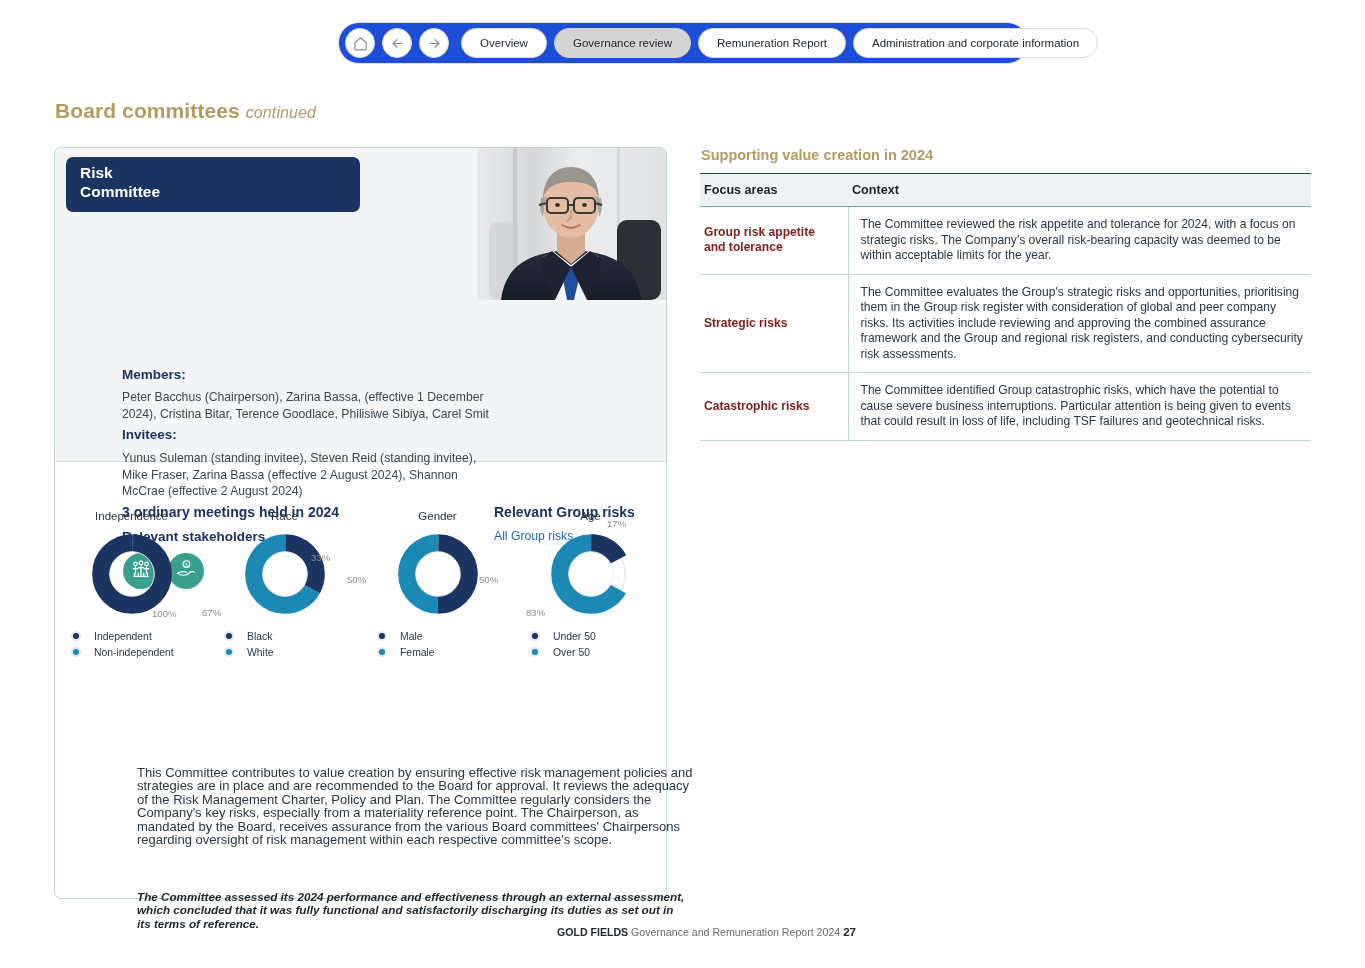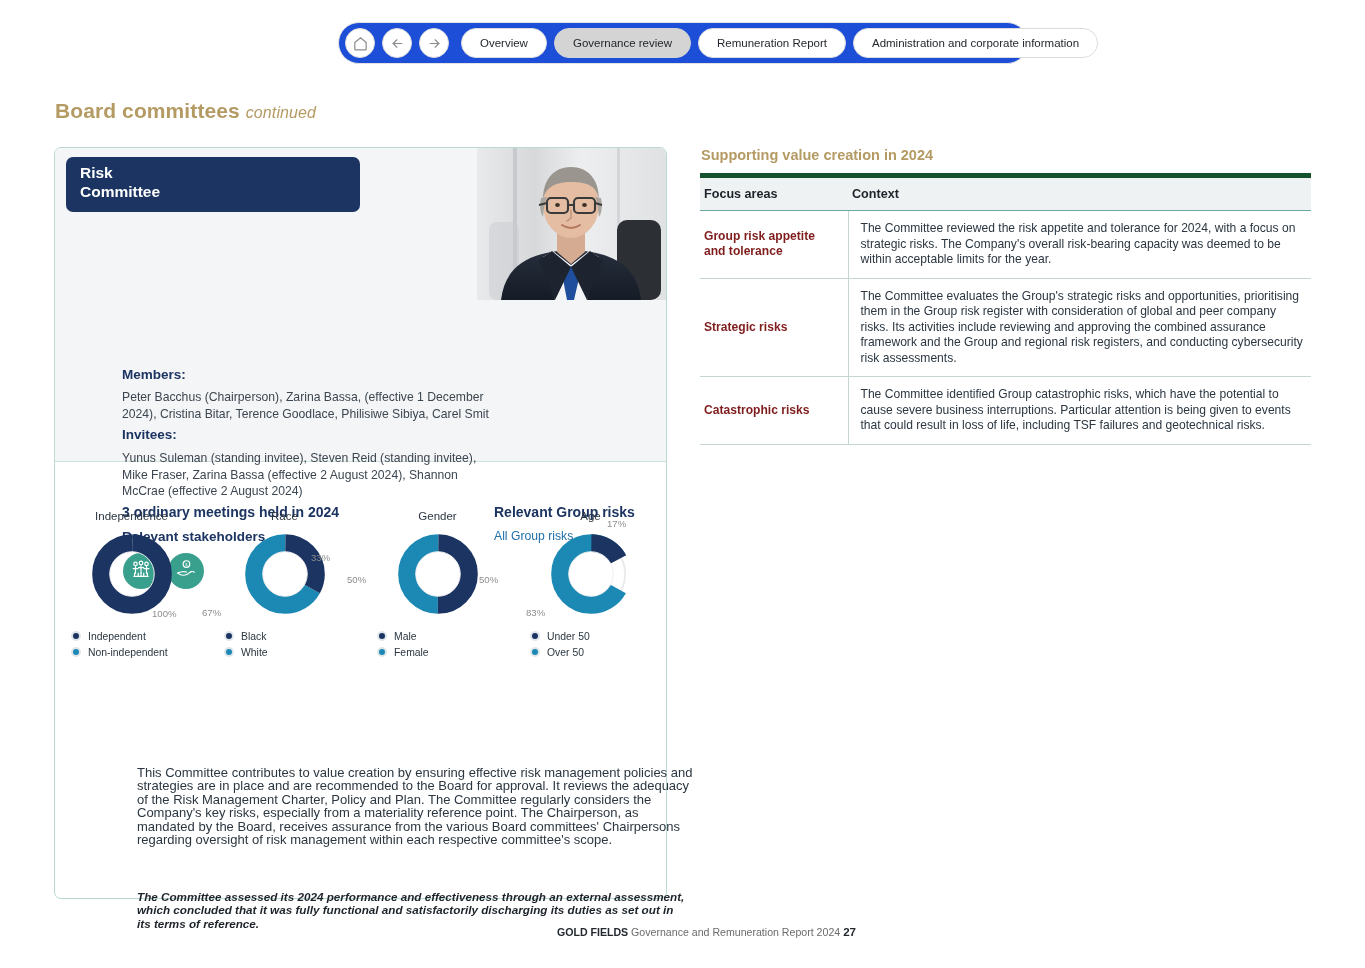--- a/index.html
+++ b/index.html
@@ -167,21 +167,21 @@
     color: #8d8d8d;
     white-space: nowrap;
   }
   .legend {
     margin-top: 13px;
     align-self: flex-start;
     margin-left: 16px;
   }
   .legend-row {
     display: flex; align-items: center;
-    gap: 7px;
+    gap: 13px;
     height: 16px;
   }
   .legend-dot {
     width: 10px; height: 10px;
     border-radius: 50%;
     border: 2px solid #dfe6ea;
     flex: 0 0 auto;
   }
   .legend-label { font-size: 10.4px; color: #2b3640; }
 
@@ -211,21 +211,21 @@
     border-collapse: collapse;
     table-layout: fixed;
   }
   .vtable thead th {
     background: #eef2f2;
     text-align: left;
     font-size: 12.6px;
     color: #1d232a;
     font-weight: bold;
     padding: 9px 8px 9px 4px;
-    border-top: 5px solid #14532d;
+    border-top: 1px solid #14532d;
     border-bottom: 1px solid #6fa8a0;
   }
   .vtable tbody td {
     vertical-align: middle;
     padding: 10px 8px 10px 4px;
     border-bottom: 1px solid #c5d7d4;
     font-size: 12.1px;
     line-height: 15.5px;
   }
   .vtable tbody td.focus {

